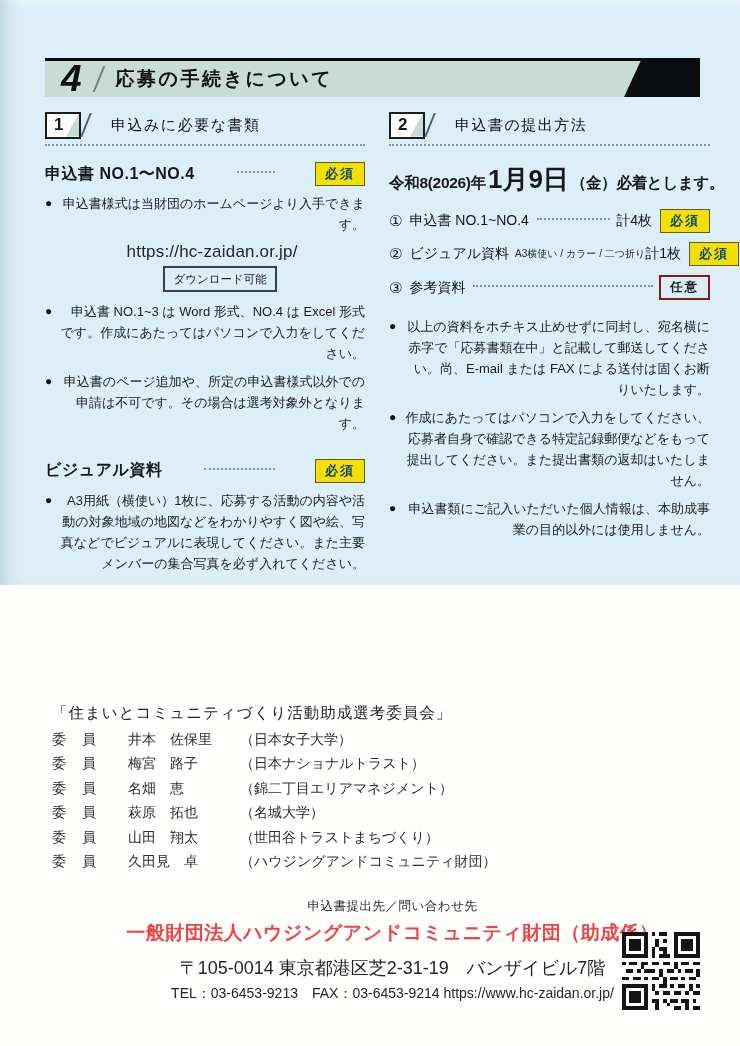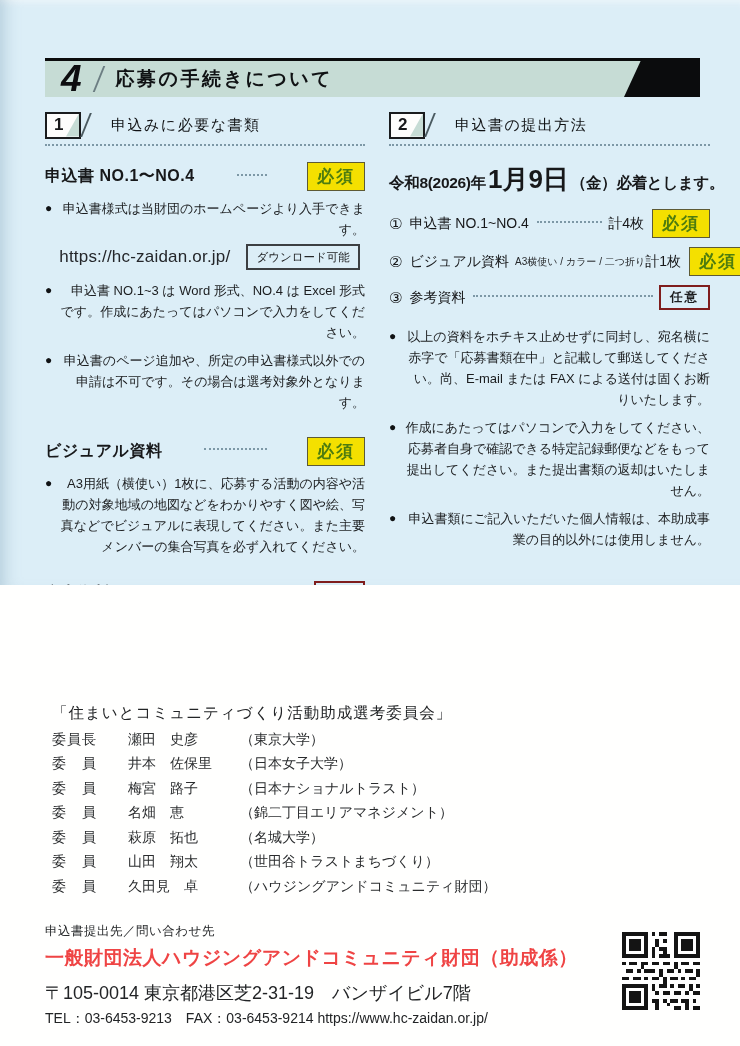--- a/index.html
+++ b/index.html
@@ -51,32 +51,32 @@
     background:#c6dcd5; clip-path:polygon(100% 0,100% 100%,0 100%);
   }
   .numbox span { font-size:17px; font-weight:bold; padding-left:7px; position:relative; z-index:1; }
   .sec-title { font-size:15px; font-weight:normal; letter-spacing:1.5px; margin-left:20px; color:#101214; }
   .dotline { border-top:2px dotted #7d98a6; margin-top:4px; }
   
   .heading-row { display:flex; align-items:center; margin-top:16px;gap:32px; }
   .h-text { font-size:16px; font-weight:bold; letter-spacing:.5px; white-space:nowrap; }
   .h-leader { flex:1; border-bottom:2px dotted #7d98a6; margin:0 8px 4px 10px; height:1px; }
   .badge-req {
-    background:#f4e000; color:#4d7c0f; border:1px solid #5d5a35;
-    font-size:17px; font-weight:bold; padding:2px 9px; letter-spacing:2px; white-space:nowrap;
+    background:#f4e000; color:#0c4a6e; border:1px solid #5d5a35;
+    font-size:13px; font-weight:bold; padding:2px 9px; letter-spacing:2px; white-space:nowrap;
   }
   .badge-opt {
     background:transparent; color:#1c1d1f; border:2px solid #7f1d1d;
     font-size:12.5px; font-weight:bold; padding:2px 9px; letter-spacing:2px; white-space:nowrap;
   }
   
   .bullet { display:flex; margin-top:7px; }
   .bm { font-size:12px; line-height:1.7; margin-right:7px; flex:0 0 auto; color:#101214; }
   .bt { font-size:13px; line-height:1.62; flex:1; color:#1b1d1f;text-align:right; }
-  .url-row { display:flex; align-items:center; margin:3px 0 2px 0; }
+  .url-row { display:flex; align-items:center; margin:3px 0 2px 0;flex-direction:column; }
   .url-text { font-size:17px; color:#24262a; letter-spacing:.2px; }
   .tagbox {
     border:2px solid #3c3f42; font-size:11.5px; padding:2px 8px; margin-left:16px;
     white-space:nowrap; color:#1c1d1f;
   }
   
   .deadline { margin-top:16px; white-space:nowrap; letter-spacing:-.3px; }
   .dl-pre, .dl-post { font-size:15.5px; font-weight:bold; }
   .dl-big { font-size:26px; font-weight:bold; letter-spacing:0; padding:0 2px; }
   
@@ -90,21 +90,21 @@
   .icount { font-size:14px; margin-right:8px; white-space:nowrap; }
   .r-bullets { margin-top:16px; }
   
   .white-area { position:absolute; left:0; top:585px; width:740px; height:461px; background:#fffffe; }
   .committee { margin:118px 0 0 52px; }
   .committee-title { font-size:15.5px; letter-spacing:1px; color:#222426; }
   .c-row { display:flex; margin-top:6.5px; font-size:14px; color:#2a2c2e; }
   .c-role { flex:0 0 76px; letter-spacing:1px; }
   .c-name { flex:0 0 112px; }
   .c-org  { flex:1; }
-  .footer { position:relative; margin:27px 0 0 45px; }
+  .footer { position:relative; margin:27px 0 0 45px;text-align:center; }
   .f-label { font-size:12.5px; color:#26282a; letter-spacing:.5px; }
   .f-org { font-size:19px; font-weight:bold; margin-top:5px; letter-spacing:.5px; color:#ef4444; }
   .f-addr { font-size:18px; margin-top:10px; color:#222426; }
   .f-contact { font-size:14px; margin-top:5px; color:#222426; }
   .qr { position:absolute; right:40px; top:347px; width:78px; height:78px; }
 </style>
 </head>
 <body>
 
 <div class="blue-area">
@@ -226,25 +226,20 @@
         </div>
       </div>
     </div>
   </div>
 </div>
 
 <div class="white-area">
 
   <div class="committee">
     <div class="committee-title">「住まいとコミュニティづくり活動助成選考委員会」</div>
-    <div class="c-row">
-      <span class="c-role">委員長</span>
-      <span class="c-name">瀬田　史彦</span>
-      <span class="c-org">（東京大学）</span>
-    </div>
     <div class="c-row">
       <span class="c-role">委　員</span>
       <span class="c-name">井本　佐保里</span>
       <span class="c-org">（日本女子大学）</span>
     </div>
     <div class="c-row">
       <span class="c-role">委　員</span>
       <span class="c-name">梅宮　路子</span>
       <span class="c-org">（日本ナショナルトラスト）</span>
     </div>

